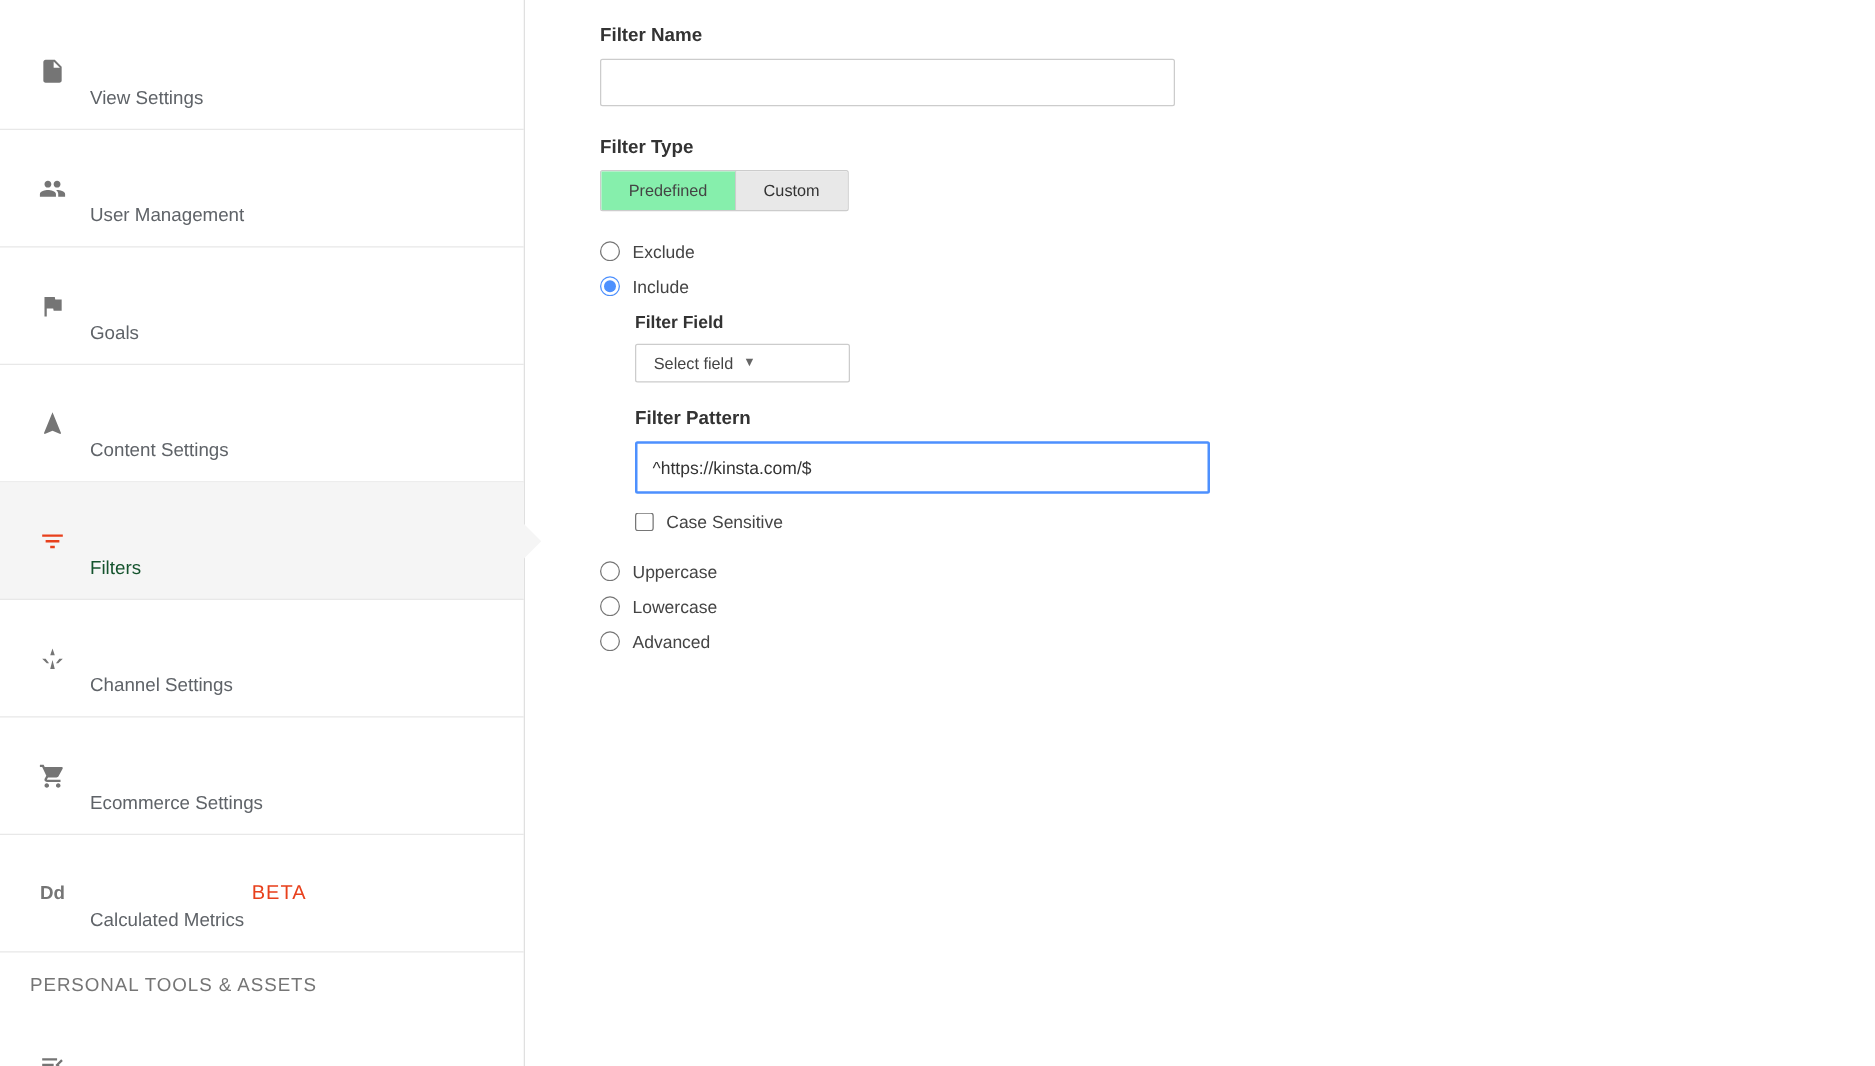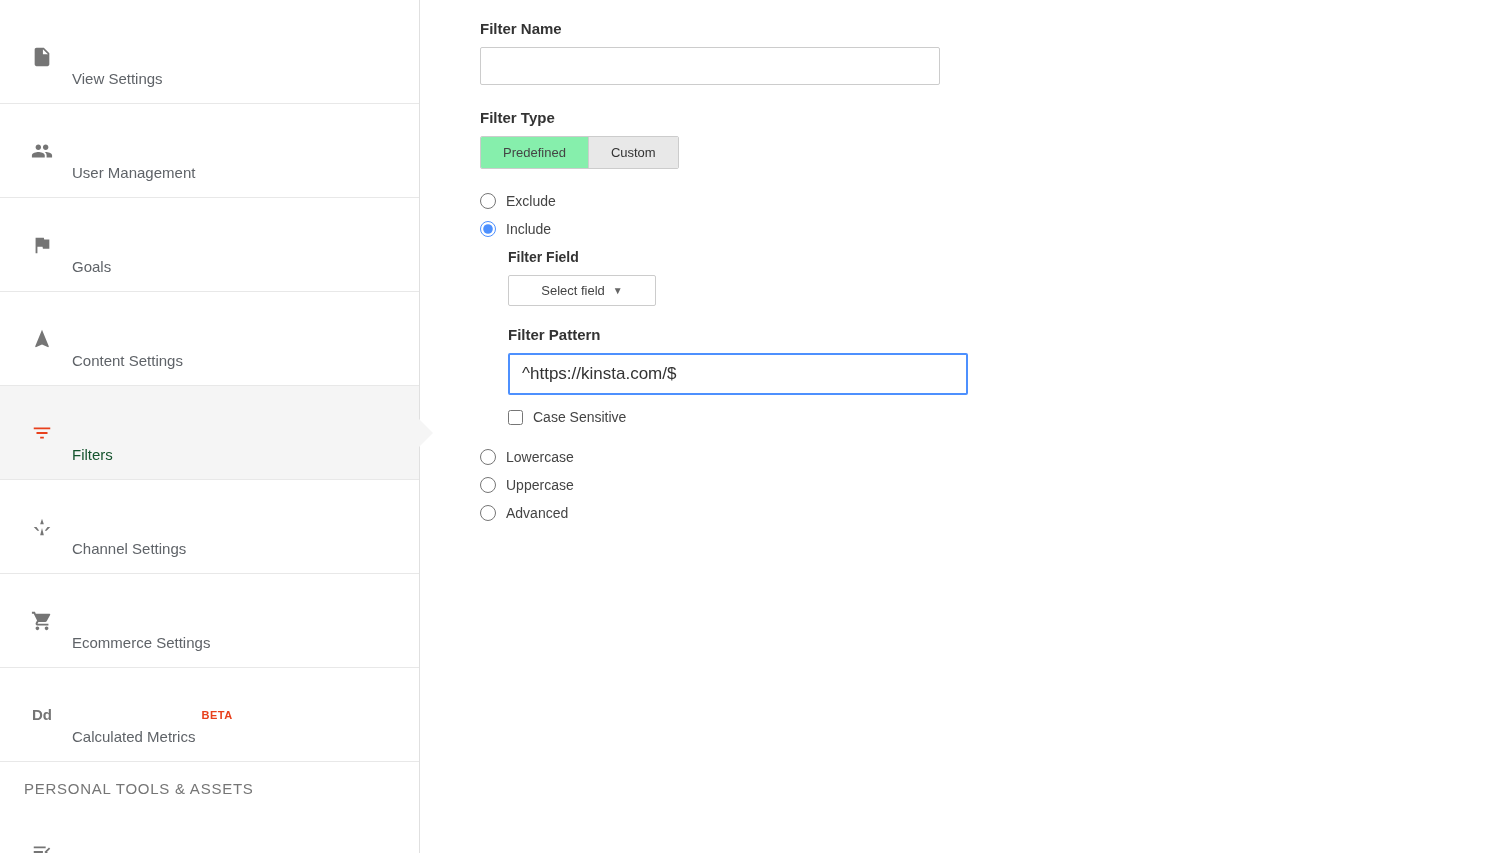--- a/index.html
+++ b/index.html
@@ -168,37 +168,37 @@
       display: flex;
       align-items: center;
       border: 1px solid #ccc;
       border-radius: 2px;
       padding: 7px 14px;
       font-size: 13px;
       font-weight: 500;
       color: #444;
       background: #fff;
       cursor: pointer;
-      width: 148px;
-      justify-content: center;
+      width: 172px;
+      justify-content: flex-start;
     }
     .select-field .chevron {
       font-size: 10px;
       color: #666;
       margin-left: 8px;
     }
 
     
     .filter-pattern-input {
       width: 460px;
       height: 42px;
       border: 2px solid #4d90fe;
       border-radius: 2px;
       padding: 0 12px;
-      font-size: 17px;
+      font-size: 14px;
       color: #333;
       outline: none;
     }
 
     
     .checkbox-option {
       display: flex;
       align-items: center;
       font-size: 14px;
       color: #444;
@@ -212,22 +212,22 @@
       cursor: pointer;
     }
 
     
     .radio-section {
       margin-top: 20px;
     }
 
     .beta-label {
       color: #e8401c;
-      font-size: 11px;
-      font-weight: 700;
+      font-size: 16px;
+      font-weight: 400;
       margin-left: 6px;
       letter-spacing: 0.05em;
     }
   </style>
 </head>
 <body>
 
 <nav class="sidebar">
   <div class="sidebar-item-wrapper">
     <div class="sidebar-item">
@@ -362,25 +362,25 @@
     
     <label class="checkbox-option">
       <input type="checkbox" style="">
       <span>Case Sensitive</span>
     </label>
   </div>
 
   <div class="radio-section" style="margin-top: 24px;">
     <label class="radio-option">
       <input type="radio" name="filter-mode" style="">
+      <span>Uppercase</span>
+    </label>
+    <label class="radio-option">
+      <input type="radio" name="filter-mode" style="">
       <span>Lowercase</span>
-    </label>
-    <label class="radio-option">
-      <input type="radio" name="filter-mode" style="">
-      <span>Uppercase</span>
     </label>
     <label class="radio-option">
       <input type="radio" name="filter-mode" style="">
       <span>Advanced</span>
     </label>
   </div>
 
 </main>
 
 </body></html>

